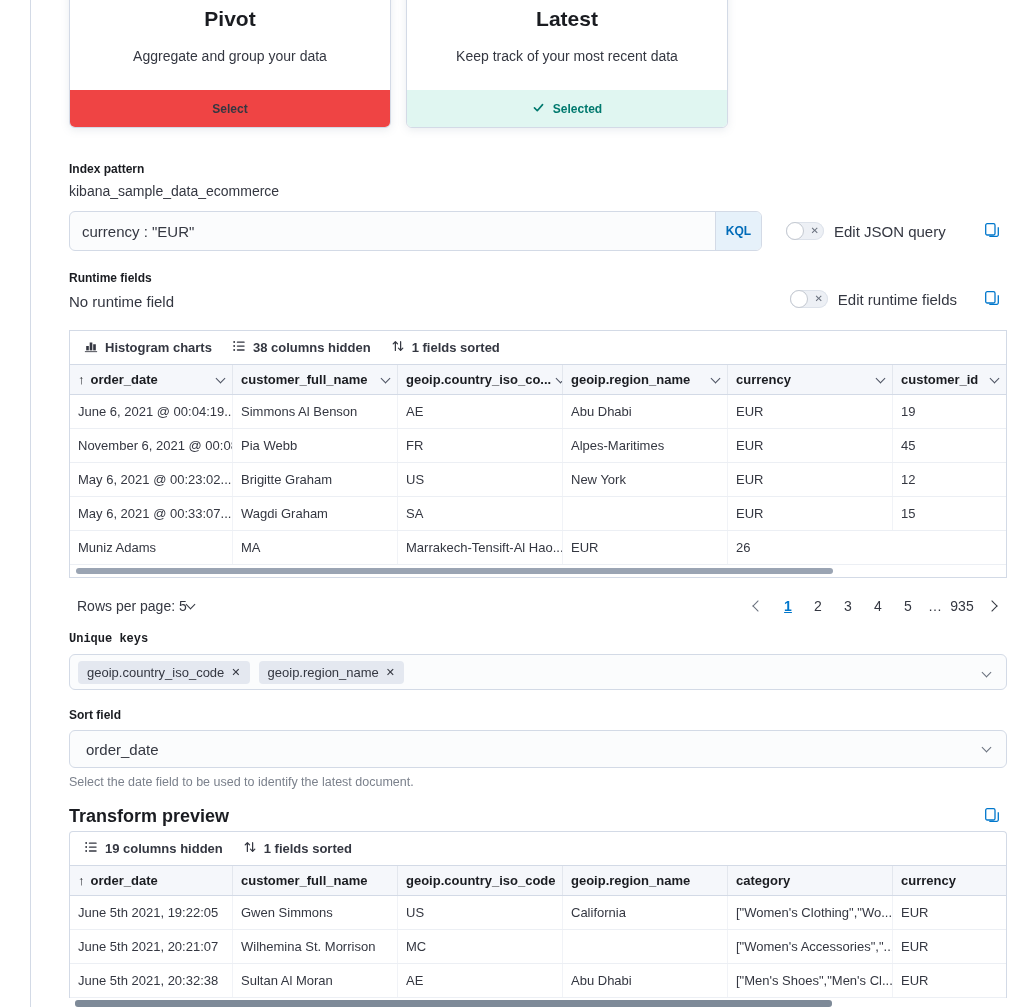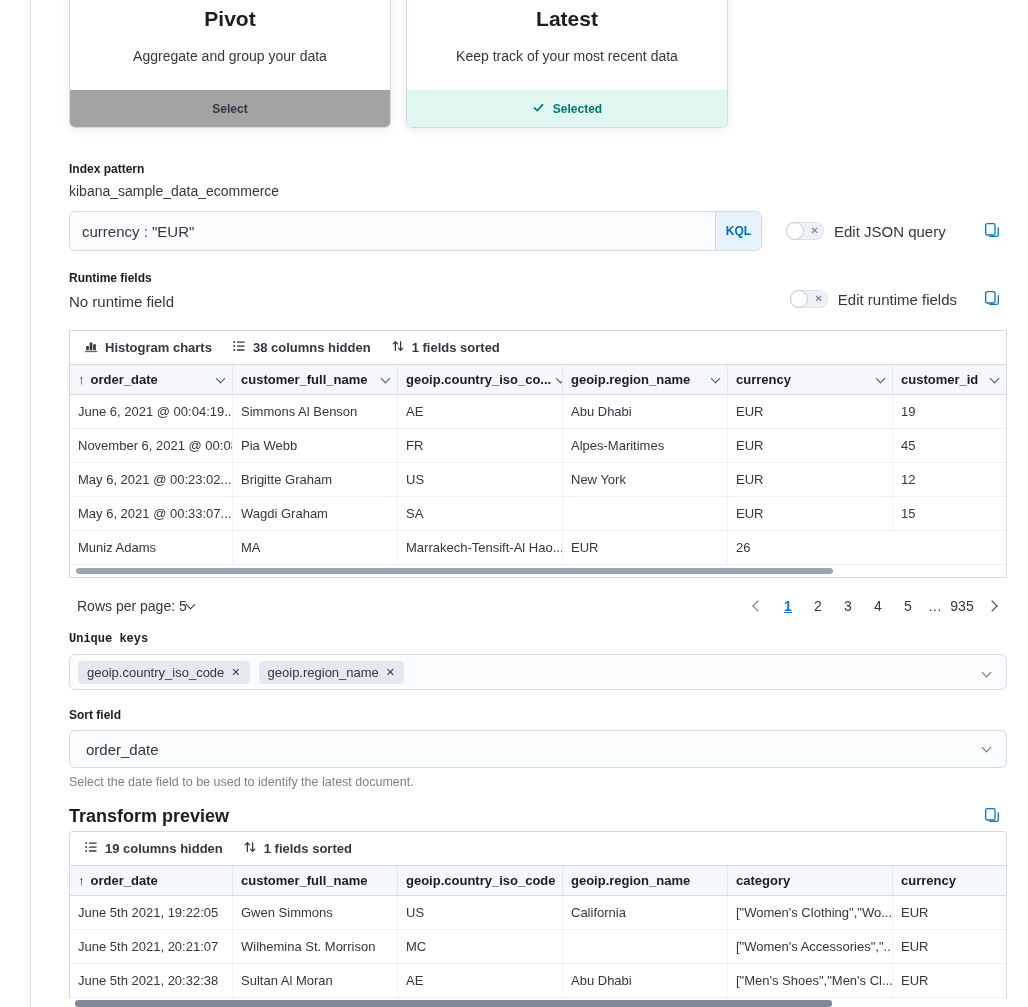--- a/index.html
+++ b/index.html
@@ -8,21 +8,21 @@
   .left-line { position:absolute; left:30px; top:0; width:1px; height:1007px; background:#d3dae6; }
   .page { position:absolute; left:69px; top:0; width:938px; }
 
   
   .cards { display:flex; gap:15px; margin-top:-14px; }
   .card { width:322px; background:#fff; border:1px solid #d3dae6; border-radius:6px; overflow:hidden;
     box-shadow:0 2px 8px rgba(108,126,145,0.15); }
   .card-title { font-size:21px; font-weight:700; text-align:center; margin-top:20px; color:#1a1c21; }
   .card-desc { font-size:14px; text-align:center; margin-top:17px; color:#343741; }
   .card-footer { margin-top:26px; height:37px; display:flex; align-items:center; justify-content:center;
-    gap:8px; font-size:12px; font-weight:700; background:#a3a3a3; color:#343741; cursor:pointer; }
+    gap:8px; font-size:12px; font-weight:700; background:#ef4444; color:#343741; cursor:pointer; }
   .card.selected .card-footer { background:#e0f6f1; color:#00796e; }
 
   
   .field-label { font-size:12px; font-weight:700; color:#1a1c21; }
   .ip-value { margin-top:7px; font-size:14px; color:#343741; }
   .section-ip { margin-top:34px; }
 
   
   .query-row { margin-top:12px; display:flex; align-items:center; height:40px; }
   .query-bar { width:693px; height:40px; background:#fbfcfd; border:1px solid #d3dae6; border-radius:6px;

